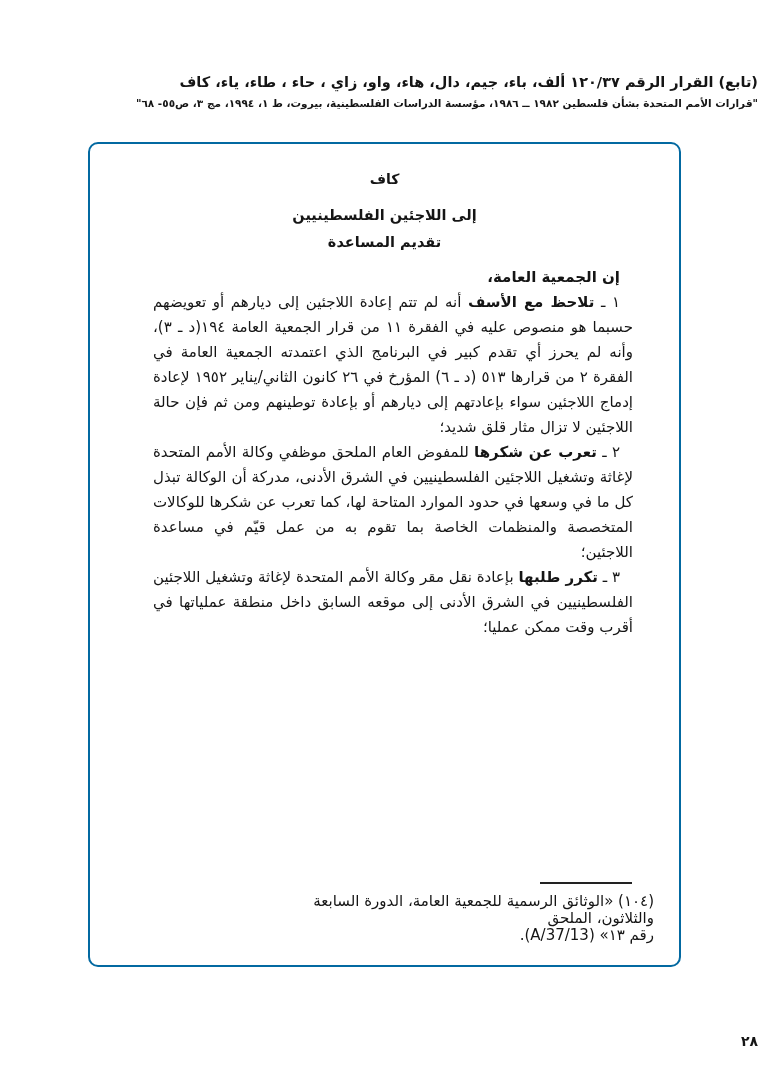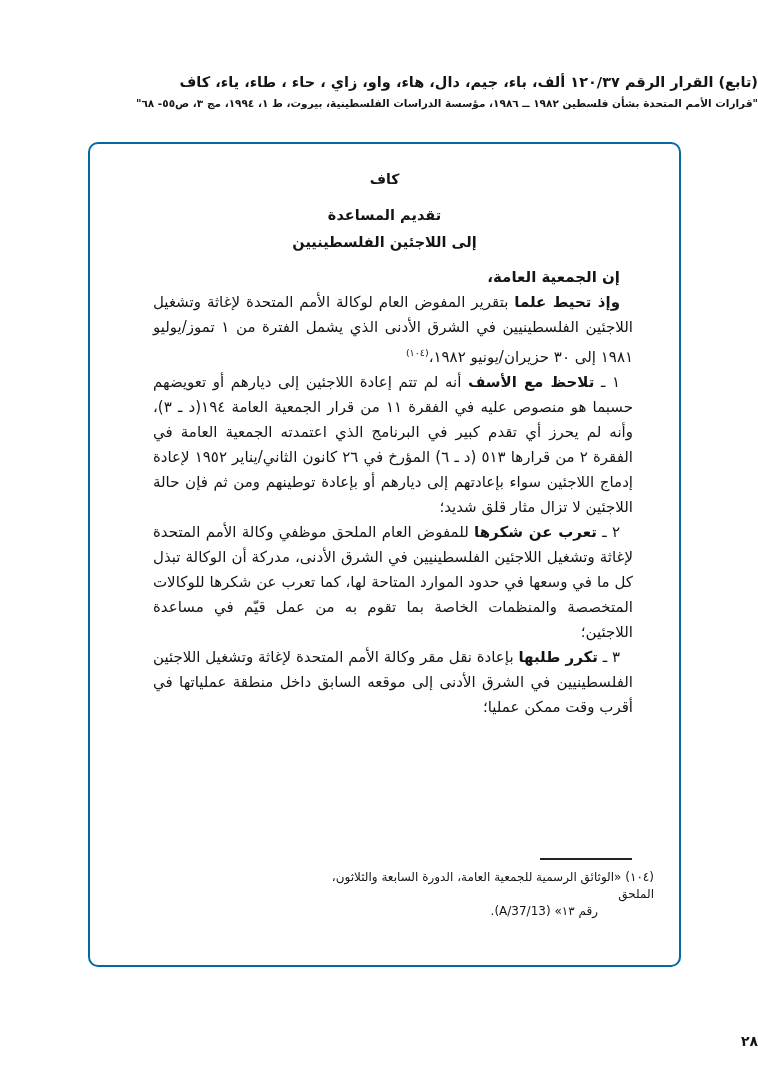--- a/index.html
+++ b/index.html
@@ -33,52 +33,50 @@
   .column {
     width: 480px; margin: 9px 46px 0 63px;
     font-size: 15px; line-height: 25px;
     text-align: justify;
   }
   .intro { font-weight: bold; text-indent: 13px; margin: 0; }
   .para { margin: 0; text-indent: 13px; }
   .para b { font-weight: bold; }
   .fn-ref { font-size: 9.5px; vertical-align: 6px; }
   .footnote {
-    position: absolute; top: 714px; right: 25px; width: 360px;
-    direction: rtl; font-size: 12px; line-height: 17px; text-align: right;
+    position: absolute; top: 738px; right: 25px; width: 360px;
+    direction: rtl; font-size: 15px; line-height: 17px; text-align: right;
   }
   .fn-sep {
     width: 92px; height: 0; border-top: 2px solid #222;
     margin-right: 22px; margin-bottom: 9px;
   }
-  .fn-line2 { margin-right: 56px; }
+  .fn-line2 { }
   .page-number {
     position: absolute; top: 993px; left: 0; width: 100%;
     text-align: right; font-weight: bold; font-size: 14px; margin-top: 40px;
   }
 </style>
 </head>
 <body>
 
 <div class="header">
   <div class="header-line1">(تابع) القرار الرقم ١٢٠/٣٧ ألف، باء، جيم، دال، هاء، واو، زاي ، حاء ، طاء، ياء، كاف</div>
   <div class="header-line2">"قرارات الأمم المتحدة بشأن فلسطين ١٩٨٢ ــ ١٩٨٦، مؤسسة الدراسات الفلسطينية، بيروت، ط ١، ١٩٩٤، مج ٣، ص٥٥- ٦٨"</div>
 </div>
 
 <div class="green-box">
   <div class="box-content">
     <div class="section-letter">كاف</div>
     <div class="doc-title">
+      <div>إلى اللاجئين الفلسطينيين</div>
       <div>تقديم المساعدة</div>
-      <div>إلى اللاجئين الفلسطينيين</div>
     </div>
     <div class="column">
       <p class="intro">إن الجمعية العامة،</p>
-      <p class="para"><b>وإذ تحيط علما</b>
-        <span>بتقرير المفوض العام لوكالة الأمم المتحدة لإغاثة وتشغيل اللاجئين الفلسطينيين في الشرق الأدنى الذي يشمل الفترة من ١ تموز/يوليو ١٩٨١ إلى ٣٠ حزيران/يونيو ١٩٨٢،</span><sup class="fn-ref">(١٠٤)</sup></p>
       <p class="para"><span>١ ـ</span>
         <b>تلاحظ مع الأسف</b>
         <span>أنه لم تتم إعادة اللاجئين إلى ديارهم أو تعويضهم حسبما هو منصوص عليه في الفقرة ١١ من قرار الجمعية العامة ١٩٤(د ـ ٣)، وأنه لم يحرز أي تقدم كبير في البرنامج الذي اعتمدته الجمعية العامة في الفقرة ٢ من قرارها ٥١٣ (د ـ ٦) المؤرخ في ٢٦ كانون الثاني/يناير ١٩٥٢ لإعادة إدماج اللاجئين سواء بإعادتهم إلى ديارهم أو بإعادة توطينهم ومن ثم فإن حالة اللاجئين لا تزال مثار قلق شديد؛</span></p>
       <p class="para"><span>٢ ـ</span>
         <b>تعرب عن شكرها</b>
         <span>للمفوض العام الملحق موظفي وكالة الأمم المتحدة لإغاثة وتشغيل اللاجئين الفلسطينيين في الشرق الأدنى، مدركة أن الوكالة تبذل كل ما في وسعها في حدود الموارد المتاحة لها، كما تعرب عن شكرها للوكالات المتخصصة والمنظمات الخاصة بما تقوم به من عمل قيّم في مساعدة اللاجئين؛</span></p>
       <p class="para"><span>٣ ـ</span>
         <b>تكرر طلبها</b>
         <span>بإعادة نقل مقر وكالة الأمم المتحدة لإغاثة وتشغيل اللاجئين الفلسطينيين في الشرق الأدنى إلى موقعه السابق داخل منطقة عملياتها في أقرب وقت ممكن عمليا؛</span></p>
     </div>

